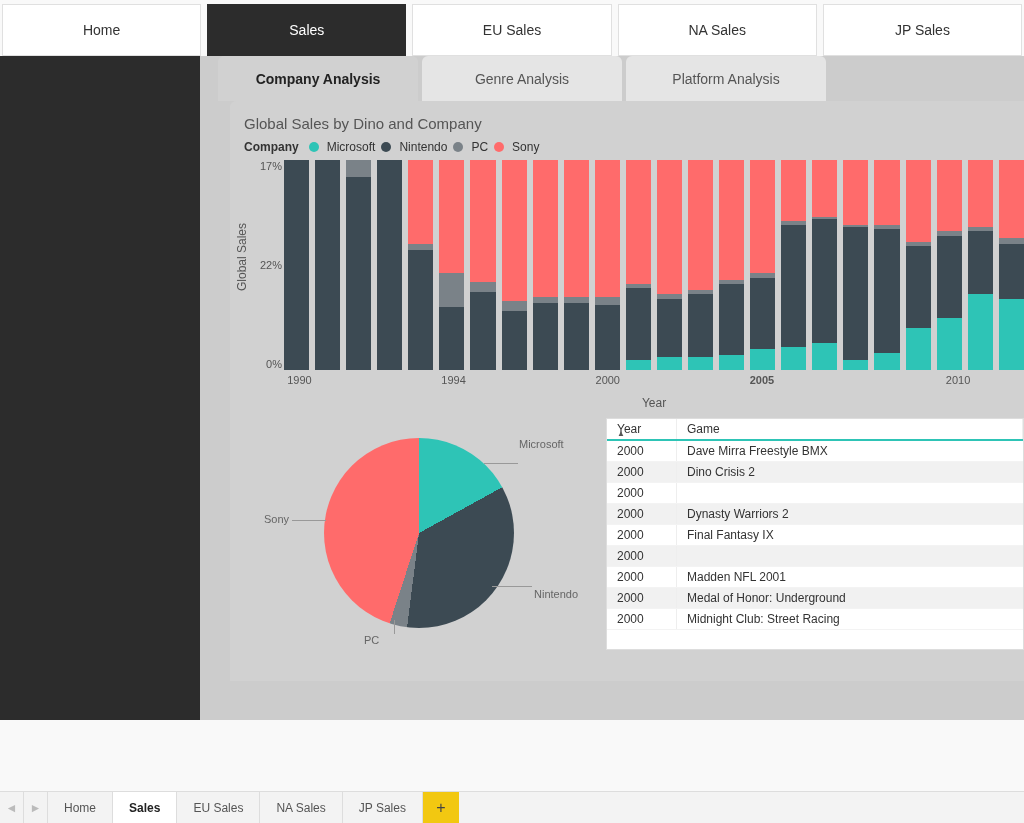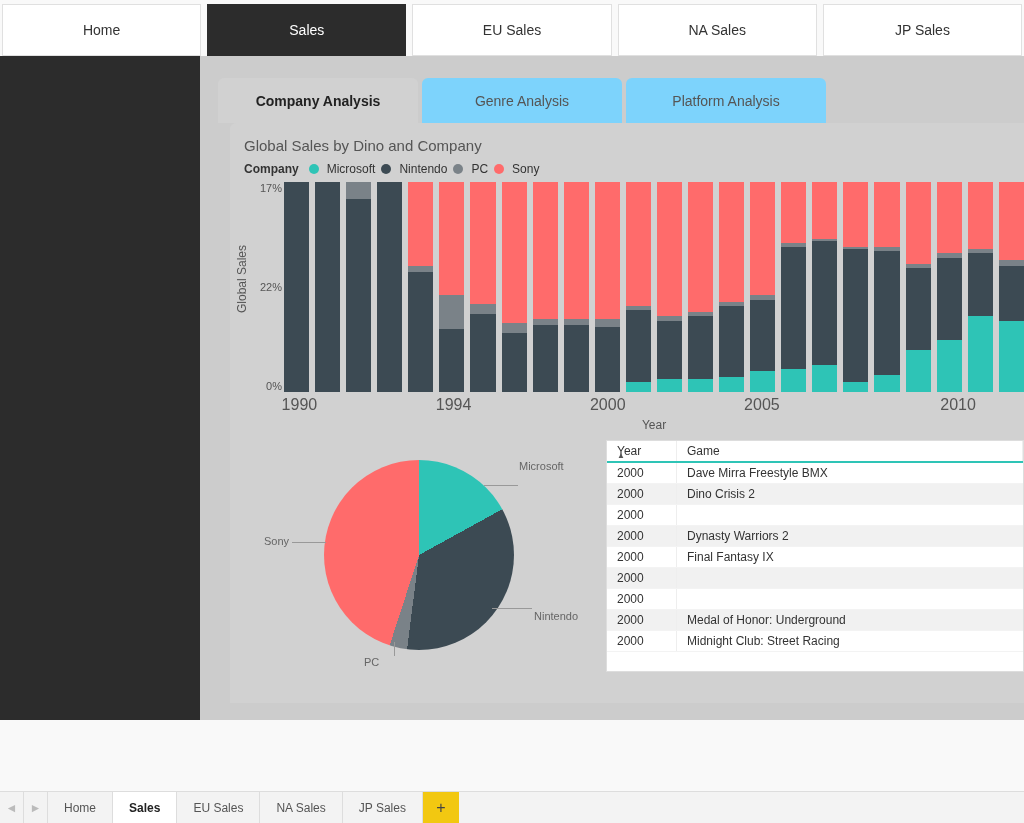--- a/index.html
+++ b/index.html
@@ -8,25 +8,25 @@
 
 .top-nav { display: flex; gap: 6px; padding: 4px 2px 0 2px; background: #f9f9f9; height: 56px; }
 .top-nav .nav-btn { flex: 1; background: #fff; border: 1px solid #e0e0e0; display: flex; align-items: center; justify-content: center; font-size: 14px; color: #333; cursor: pointer; }
 .top-nav .nav-btn.active { background: #2c2c2c; color: #fff; border-color: #2c2c2c; }
 
 .ellipsis-btn { position: absolute; top: 60px; right: 8px; font-size: 18px; letter-spacing: 2px; color: #888; cursor: pointer; }
 
 
 .main-wrap { display: flex; height: 664px; }
 .sidebar-dark { width: 210px; background: #2c2c2c; }
-.report-canvas { flex: 1; background: #cccccc; position: relative; padding-top: 22px; padding-left: 30px; }
+.report-canvas { flex: 1; background: #cccccc; position: relative; padding-left: 30px; }
 
 
 .sub-tabs { display: flex; height: 45px; margin-left: -12px; }
-.sub-tab { width: 200px; display: flex; align-items: center; justify-content: center; font-size: 14px; background: #7dd3fc; cursor: pointer; border-top-left-radius: 6px; border-top-right-radius: 6px; margin-right: 4px; color: #555; }
+.sub-tab { width: 200px; display: flex; align-items: center; justify-content: center; font-size: 14px; background: #e5e5e5; cursor: pointer; border-top-left-radius: 6px; border-top-right-radius: 6px; margin-right: 4px; color: #555; }
 .sub-tab.active { background: #d1d1d1; font-weight: 600; color: #222; }
 
 
 .content-panel { background: #d1d1d1; border-top-left-radius: 6px; padding: 14px 0 12px 14px; min-height: 580px; }
 
 .chart-title { font-size: 15px; color: #555; margin-bottom: 8px; }
 .legend-row { display: flex; align-items: center; gap: 6px; font-size: 12px; color: #333; margin-bottom: 6px; }
 .legend-row .legend-label { font-weight: 600; margin-right: 4px; }
 .swatch { width: 10px; height: 10px; border-radius: 50%; display: inline-block; margin-right: 2px; }
 .sw-ms   { background: #2ec4b6; }
@@ -34,21 +34,21 @@
 .sw-pc   { background: #7a8288; }
 .sw-sony { background: #ff6b6b; }
 
 
 .bar-chart { position: relative; height: 240px; margin-left: 40px; width: 740px; }
 .y-axis-label { position: absolute; left: -76px; top: 50%; transform: rotate(-90deg) translateX(30px); transform-origin: center; font-size: 12px; color: #555; }
 .y-ticks { position: absolute; left: -40px; top: 0; bottom: 30px; width: 38px; display: flex; flex-direction: column; justify-content: space-between; align-items: flex-end; font-size: 11px; color: #555; }
 .plot { position: absolute; left: 0; right: 0; top: 0; bottom: 30px; display: flex; align-items: flex-end; gap: 6px; }
 .bar-col { flex: 1; height: 100%; display: flex; flex-direction: column-reverse; }
 .seg { width: 100%; }
-.x-axis { position: absolute; left: 0; right: 0; bottom: 10px; height: 16px; font-size: 16px; color: #555; }
+.x-axis { position: absolute; left: 0; right: 0; bottom: 10px; height: 16px; font-size: 11px; color: #555; }
 .x-axis span { position: absolute; transform: translateX(-50%); }
 .x-label { position: absolute; left: 50%; bottom: -10px; transform: translateX(-50%); font-size: 12px; color: #555; }
 
 
 .lower-row { display: flex; margin-top: 18px; gap: 22px; }
 .pie-wrap { width: 340px; height: 240px; position: relative; }
 .pie { width: 190px; height: 190px; border-radius: 50%; position: absolute; left: 80px; top: 20px; }
 .pie-lbl { position: absolute; font-size: 11px; color: #666; }
 .pie-line { position: absolute; background: #999; }
 
@@ -241,21 +241,21 @@
               <div class="seg" style="height: 34%; background: rgb(46, 196, 182);"></div>
               <div class="seg" style="height: 26%; background: rgb(60, 74, 83);"></div>
               <div class="seg" style="height: 3%; background: rgb(122, 130, 136);"></div>
               <div class="seg" style="height: 37%; background: rgb(255, 107, 107);"></div>
             </div>
           </div>
         <div class="x-axis" id="x-axis">
             <span style="left: 2.08333%;">1990</span>
             <span style="left: 22.9167%;">1994</span>
             <span style="left: 43.75%;">2000</span>
-            <span style="left: 64.5833%;">2005</span>
+            <span style="left: 64.5833%; font-weight: bold;">2005</span>
             <span style="left: 85.4167%; margin-left: 42px;">2010</span>
           </div>
         <div class="x-label">Year</div>
       </div>
 
       <div class="lower-row">
 
         <div class="pie-wrap">
           <div class="pie" id="pie" style="background: conic-gradient(rgb(46, 196, 182) 0deg, rgb(46, 196, 182) 61.2deg, rgb(60, 74, 83) 61.2deg, rgb(60, 74, 83) 187.2deg, rgb(122, 130, 136) 187.2deg, rgb(122, 130, 136) 198deg, rgb(255, 107, 107) 198deg, rgb(255, 107, 107) 360deg);"></div>
           <span class="pie-lbl" style="left:275px; top:20px;">Microsoft</span>
@@ -296,20 +296,21 @@
               </div>
               <div class="row">
                 <div class="cell c-year">2000</div>
                 <div class="cell c-game">Final Fantasy IX</div>
               </div>
               <div class="row">
                 <div class="cell c-year">2000</div>
               </div>
               <div class="row">
                 <div class="cell c-year">2000</div>
+                <div class="cell c-game">Madden NFL 2001</div>
               </div>
               <div class="row">
                 <div class="cell c-year">2000</div>
                 <div class="cell c-game">Medal of Honor: Underground</div>
               </div>
               <div class="row">
                 <div class="cell c-year">2000</div>
                 <div class="cell c-game">Midnight Club: Street Racing</div>
               </div>
             </div>

